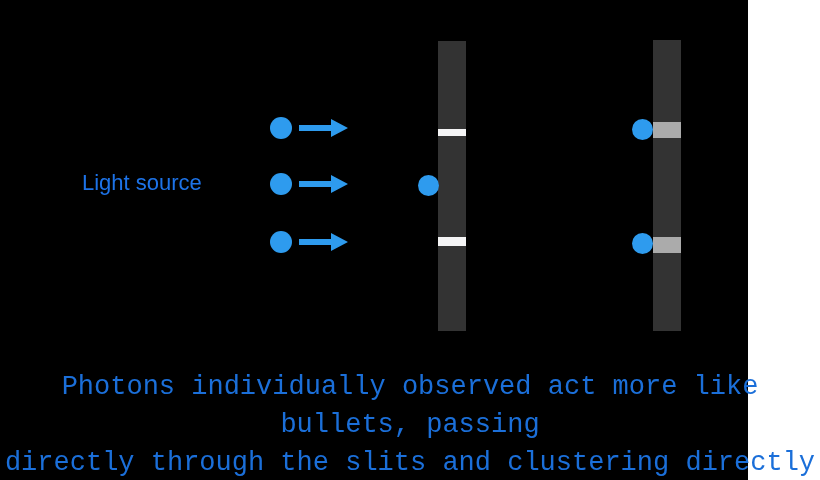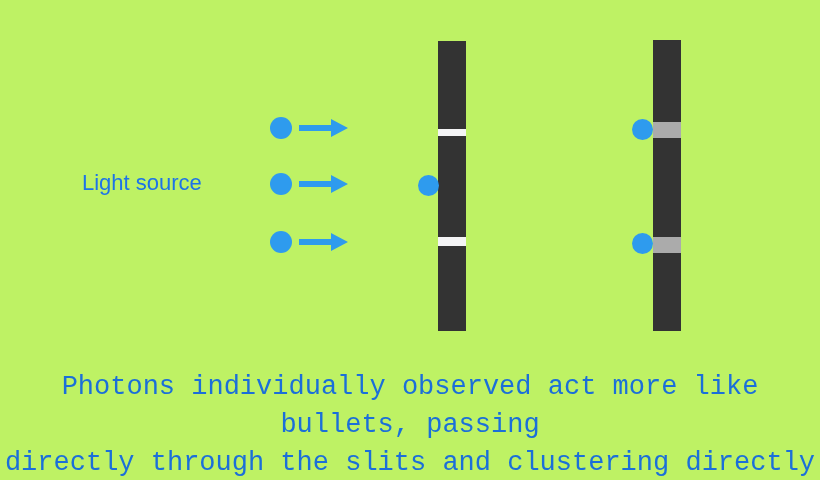--- a/index.html
+++ b/index.html
@@ -7,23 +7,23 @@
     padding: 0;
   }
   body {
     width: 820px;
     height: 480px;
     overflow: hidden;
     font-family: "Liberation Sans", sans-serif;
   }
   #stage {
     position: relative;
-    width: 820px;
+    width: 748px;
     height: 480px;
-    background: #bef264;
+    background: #000000;
   }
 
   
   #light-source-label {
     position: absolute;
     left: 82px;
     top: 169px;
     width: 170px;
     text-align: left;
     font-size: 22px;

